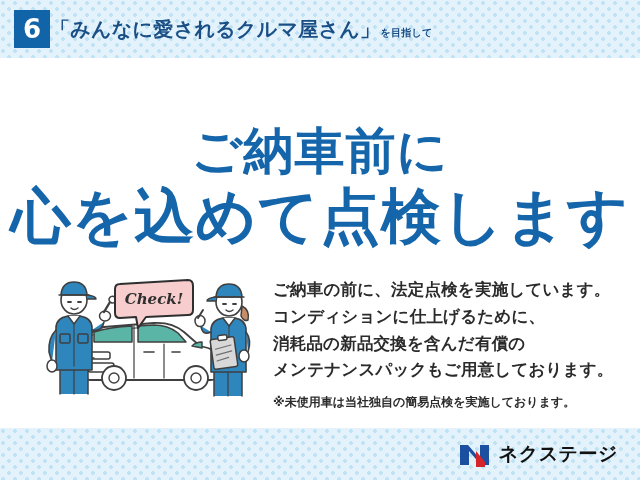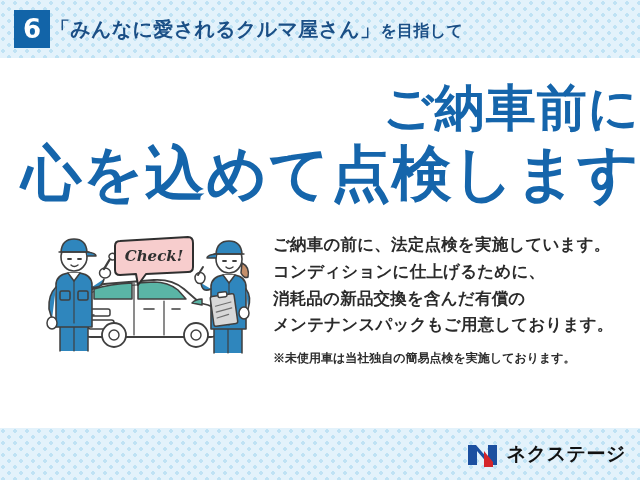--- a/index.html
+++ b/index.html
@@ -40,36 +40,37 @@
     letter-spacing:0;
     font-family:"DejaVu Sans",sans-serif;
   }
   .header-title{
     color:#1a4f86;
     font-weight:bold;
     white-space:nowrap;
     display:flex;align-items:baseline;
   }
   .header-title .ht-main{font-size:20px;letter-spacing:.3px;}
-  .header-title .ht-tail{font-size:16px;letter-spacing:.3px;}
+  .header-title .ht-tail{font-size:10px;letter-spacing:.3px;}
 
   
   .main{
     flex:1 1 auto;background:#ffffff;position:relative;
     display:flex;flex-direction:column;
   }
 
   
   .headline{
-    text-align:right;
+    text-align:center;
     color:#1565ab;
     font-weight:bold;
     padding-top:22px;
     line-height:1.12;
     letter-spacing:1px;
+    margin-top:43px;
   }
   .headline .hl-1{
     display:block;font-size:50px;
   }
   .headline .hl-2{
     display:block;font-size:60px;margin-top:4px;
   }
 
   
   .content-row{
@@ -80,21 +81,20 @@
   
   .illus{
     flex:0 0 210px;width:210px;height:135px;position:relative;
   }
   .illus svg{display:block;width:210px;height:135px;}
 
   
   .copy{
     flex:1 1 auto;padding-left:4px;padding-top:10px;
     color:#231f20;
-    font-family:Liberation Mono, monospace;
   }
   .copy p{
     margin:0;
     font-size:16.5px;
     line-height:1.62;
     letter-spacing:.2px;
     font-weight:bold;
     color:#2b2b2b;
     white-space:nowrap;
   }
@@ -102,21 +102,21 @@
     font-size:12px;
     letter-spacing:0;
     margin-top:10px;
     font-weight:bold;
   }
 
   
   .footer{
     height:52px;flex:0 0 52px;
     display:flex;align-items:center;justify-content:flex-end;
-    padding-right:14px;box-sizing:border-box;
+    padding-right:22px;box-sizing:border-box;
   }
   .logo{display:flex;align-items:center;}
   .logo-mark{width:34px;height:26px;flex:0 0 34px;}
   .logo-text{
     margin-left:7px;font-size:19px;font-weight:bold;
     color:#111111;letter-spacing:.5px;
     font-family:"Liberation Sans","DejaVu Sans",sans-serif;
   }
 </style>
 </head>

